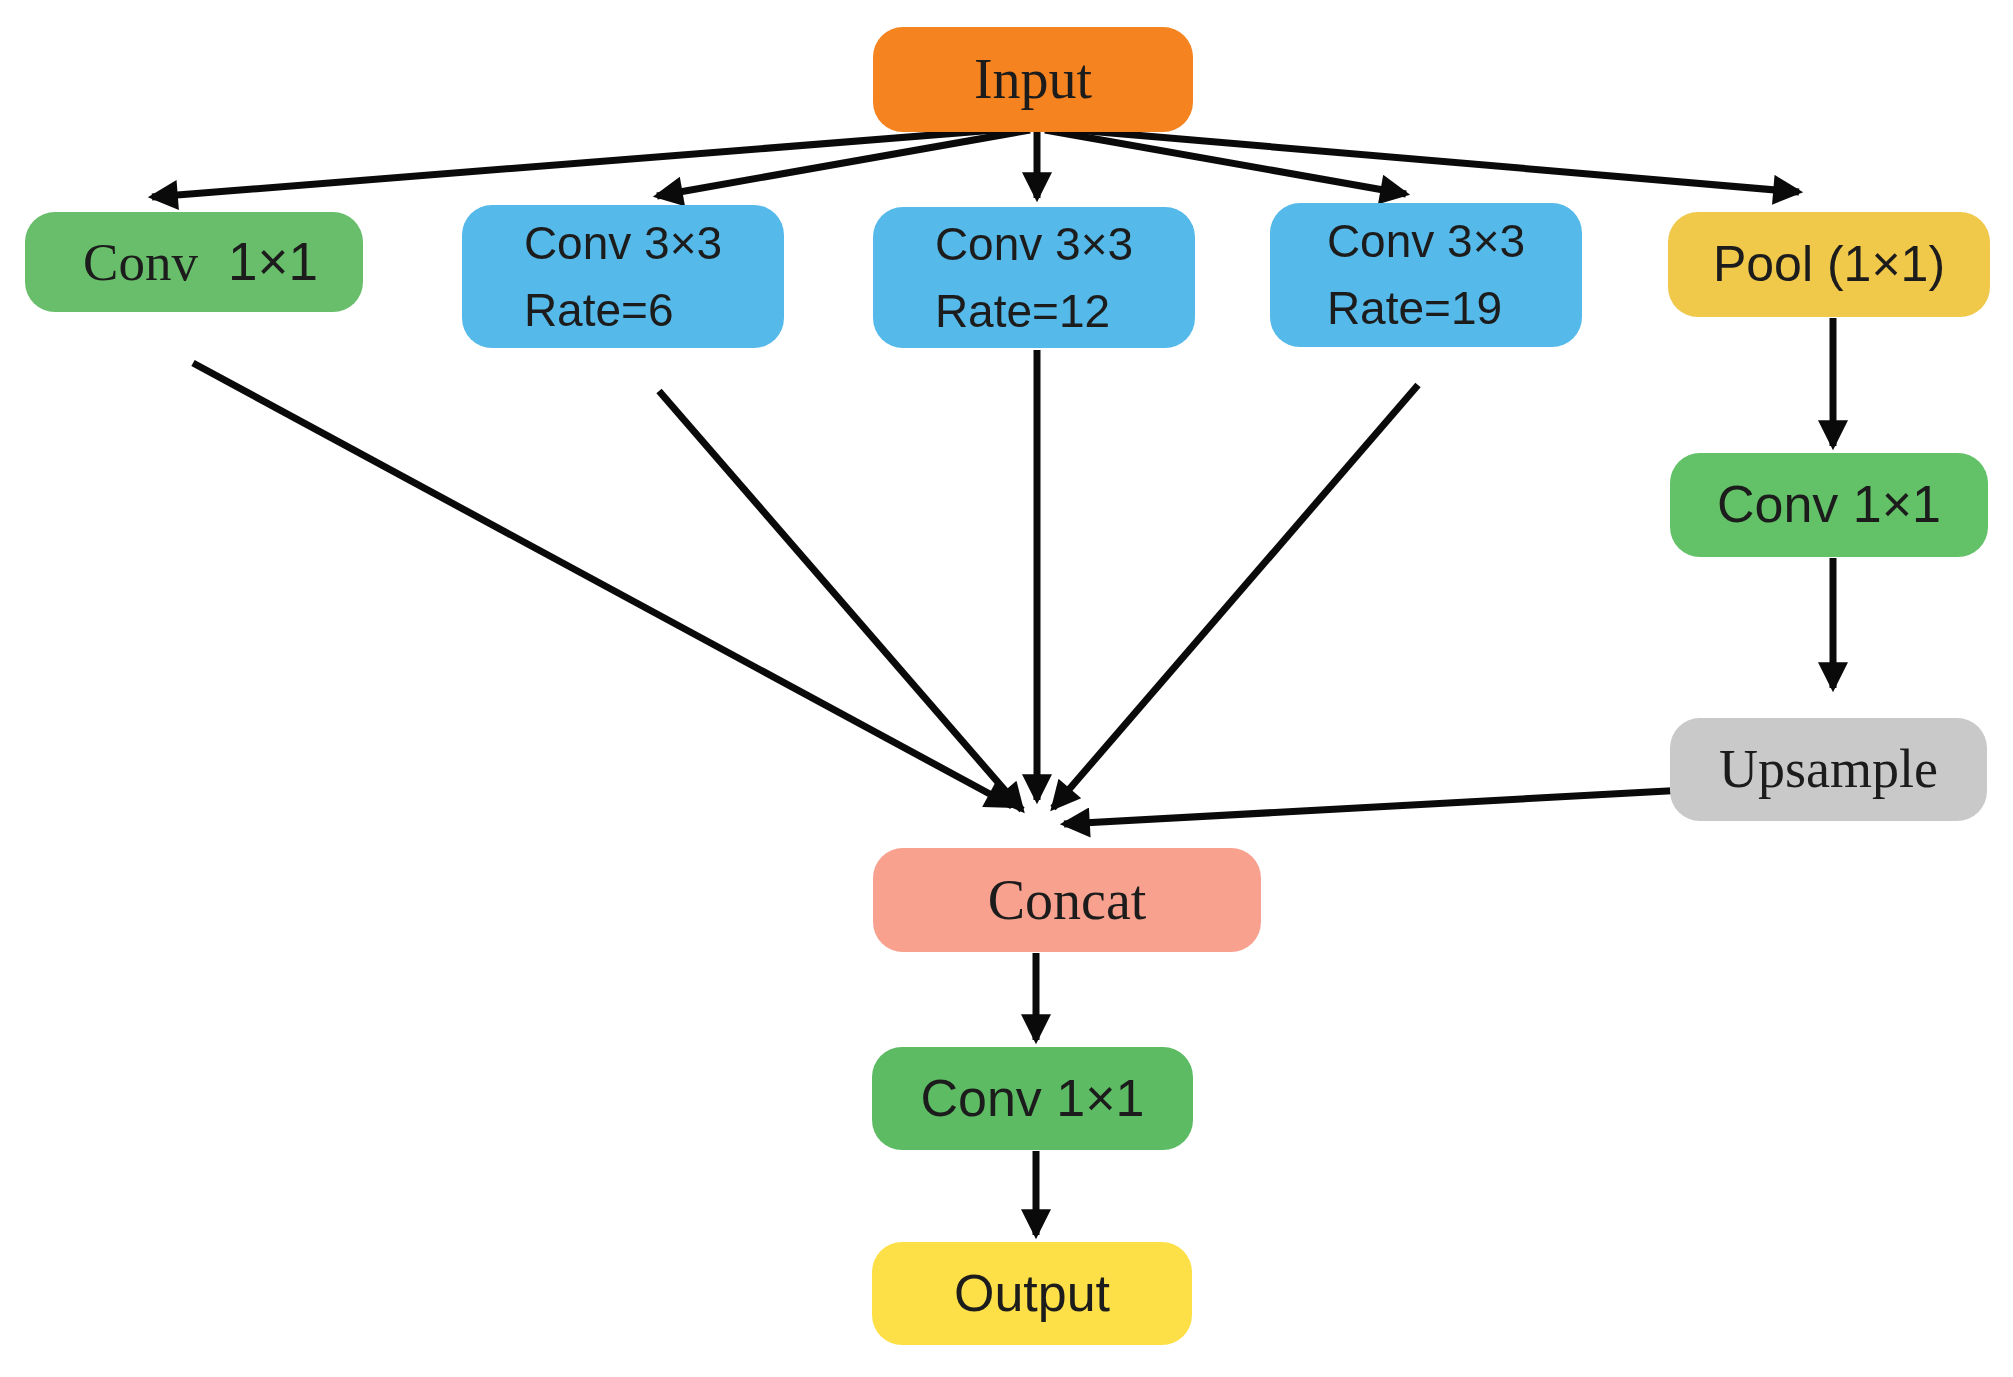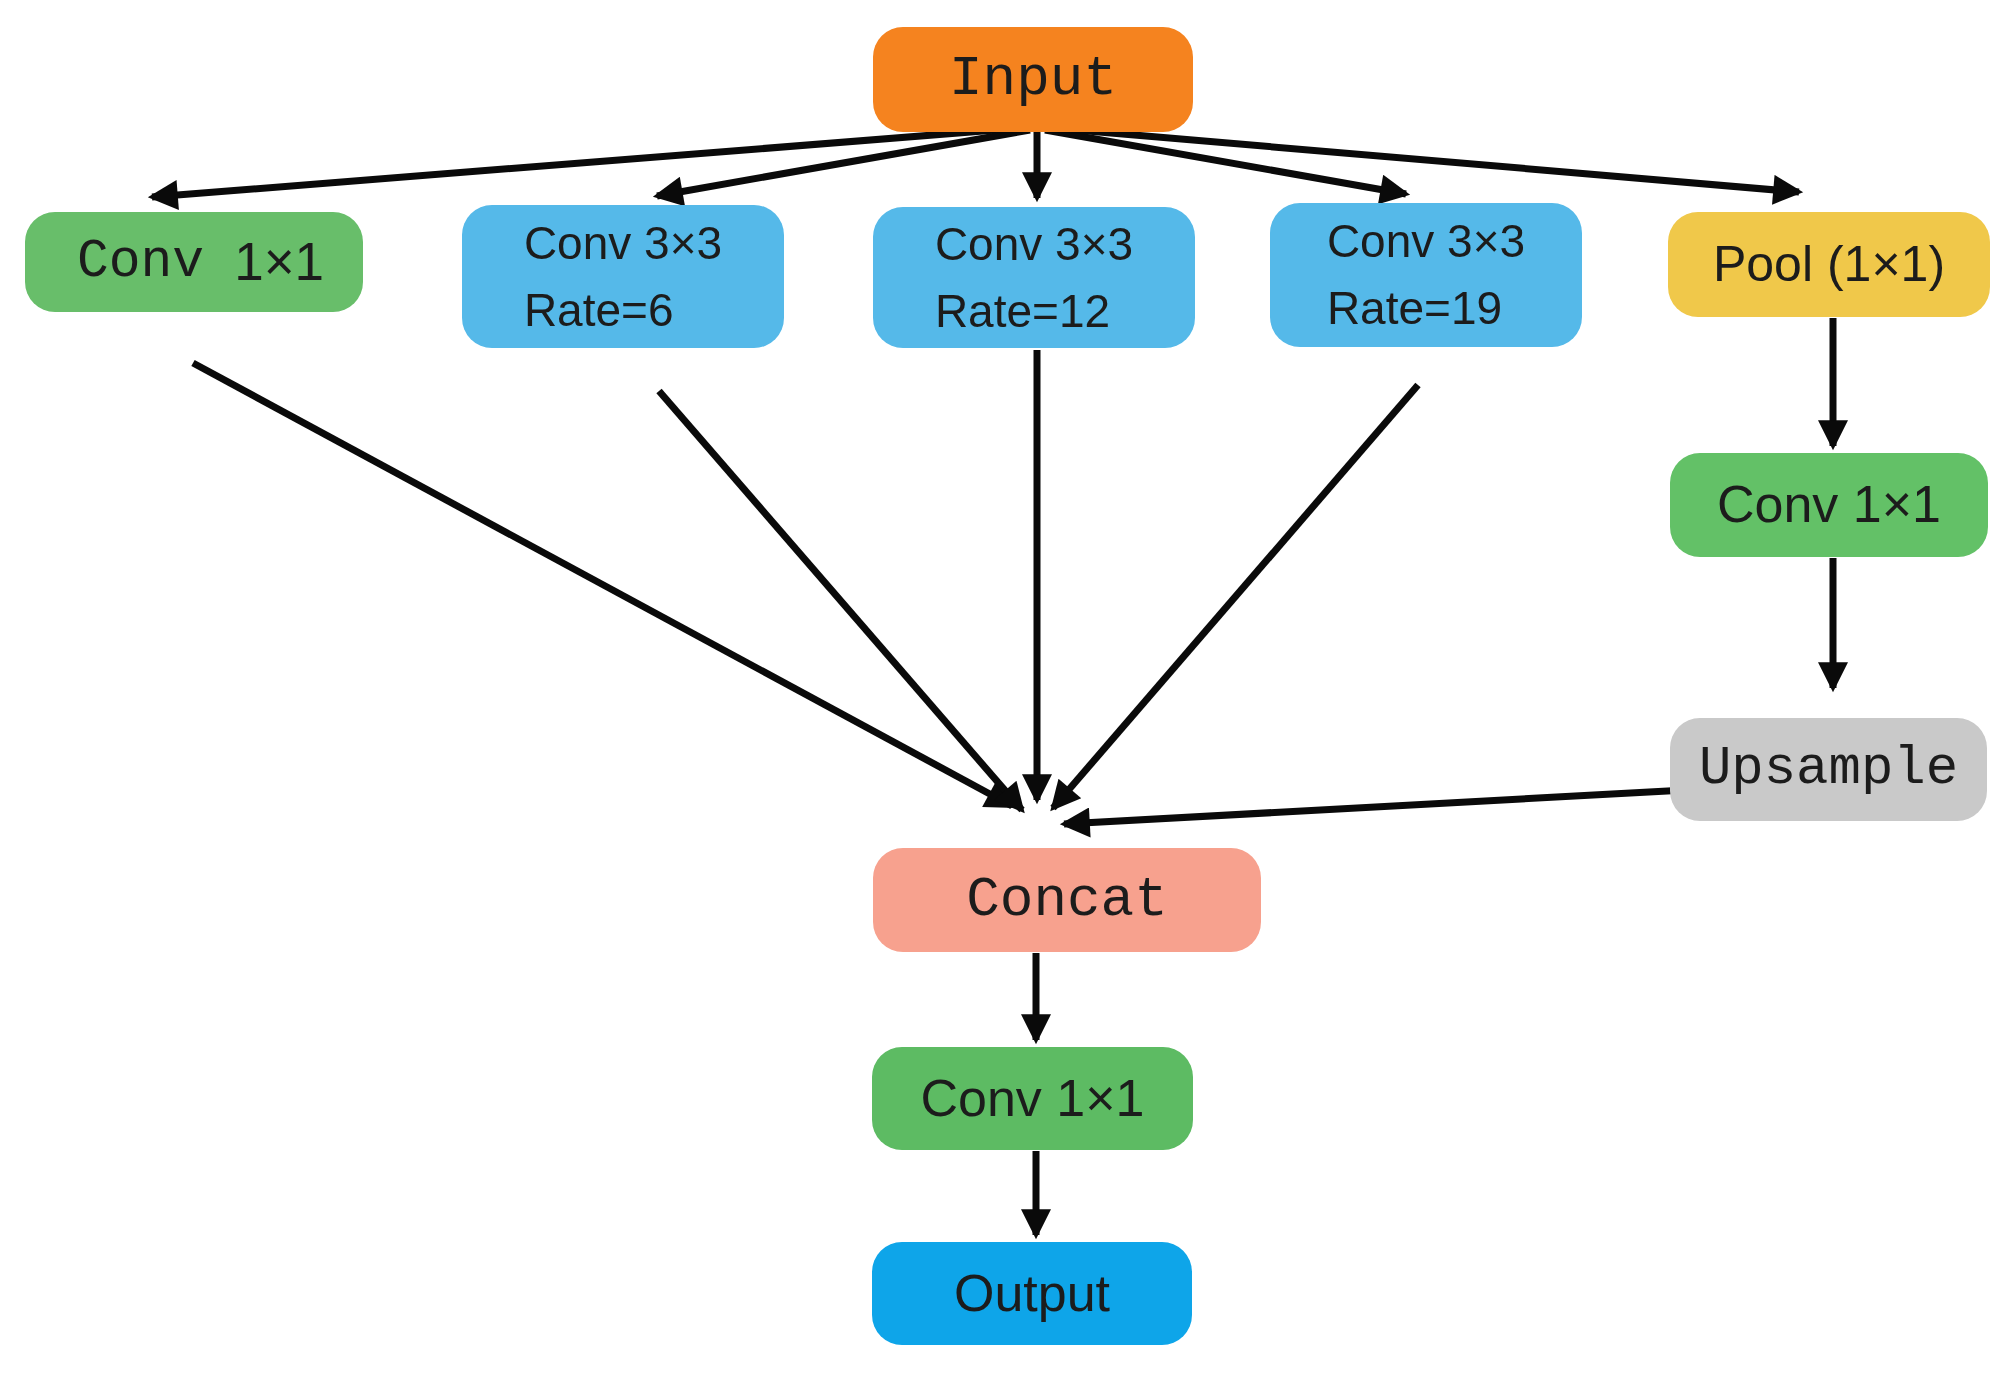--- a/index.html
+++ b/index.html
@@ -16,21 +16,21 @@
     pointer-events:none;
   }
   .edge{stroke-width:7px;fill:none;}
   .node{
     position:absolute;
     border-radius:30px;
     display:flex;align-items:center;justify-content:center;
     text-align:center;
     line-height:1.15;
   }
-  .serif{font-family:Liberation Mono, monospace;}
+  .serif{font-family:Liberation Serif, serif;}
   .sans{font-family:"Liberation Sans", sans-serif;}
   .node .lines{text-align:left;}
   .node .lines div{white-space:nowrap;}
 
   
   #n-input          {left:873px; top:27px;  width:320px;height:105px;font-size:56px;}
   #n-conv1x1-left   {left:25px;  top:212px; width:325px;height:100px;font-size:53px;}
   #n-conv3x3-r6     {left:462px; top:205px; width:322px;height:143px;font-size:46px;}
   #n-conv3x3-r12    {left:873px; top:207px; width:322px;height:141px;font-size:46px;}
   #n-conv3x3-r18    {left:1270px;top:203px; width:312px;height:144px;font-size:46px;}
@@ -122,17 +122,17 @@
   </div>
 
   <div class="node serif" id="n-concat" style="background-color: rgb(247, 161, 142);">
     <span>Concat</span>
   </div>
 
   <div class="node sans" id="n-conv1x1-final" style="background-color: rgb(93, 187, 99);">
     <span>Conv 1×1</span>
   </div>
 
-  <div class="node sans" id="n-output" style="background-color: #0ea5e9;">
+  <div class="node sans" id="n-output" style="background-color: #fde047;">
     <span>Output</span>
   </div>
 
 </div>
 
 </body></html>

